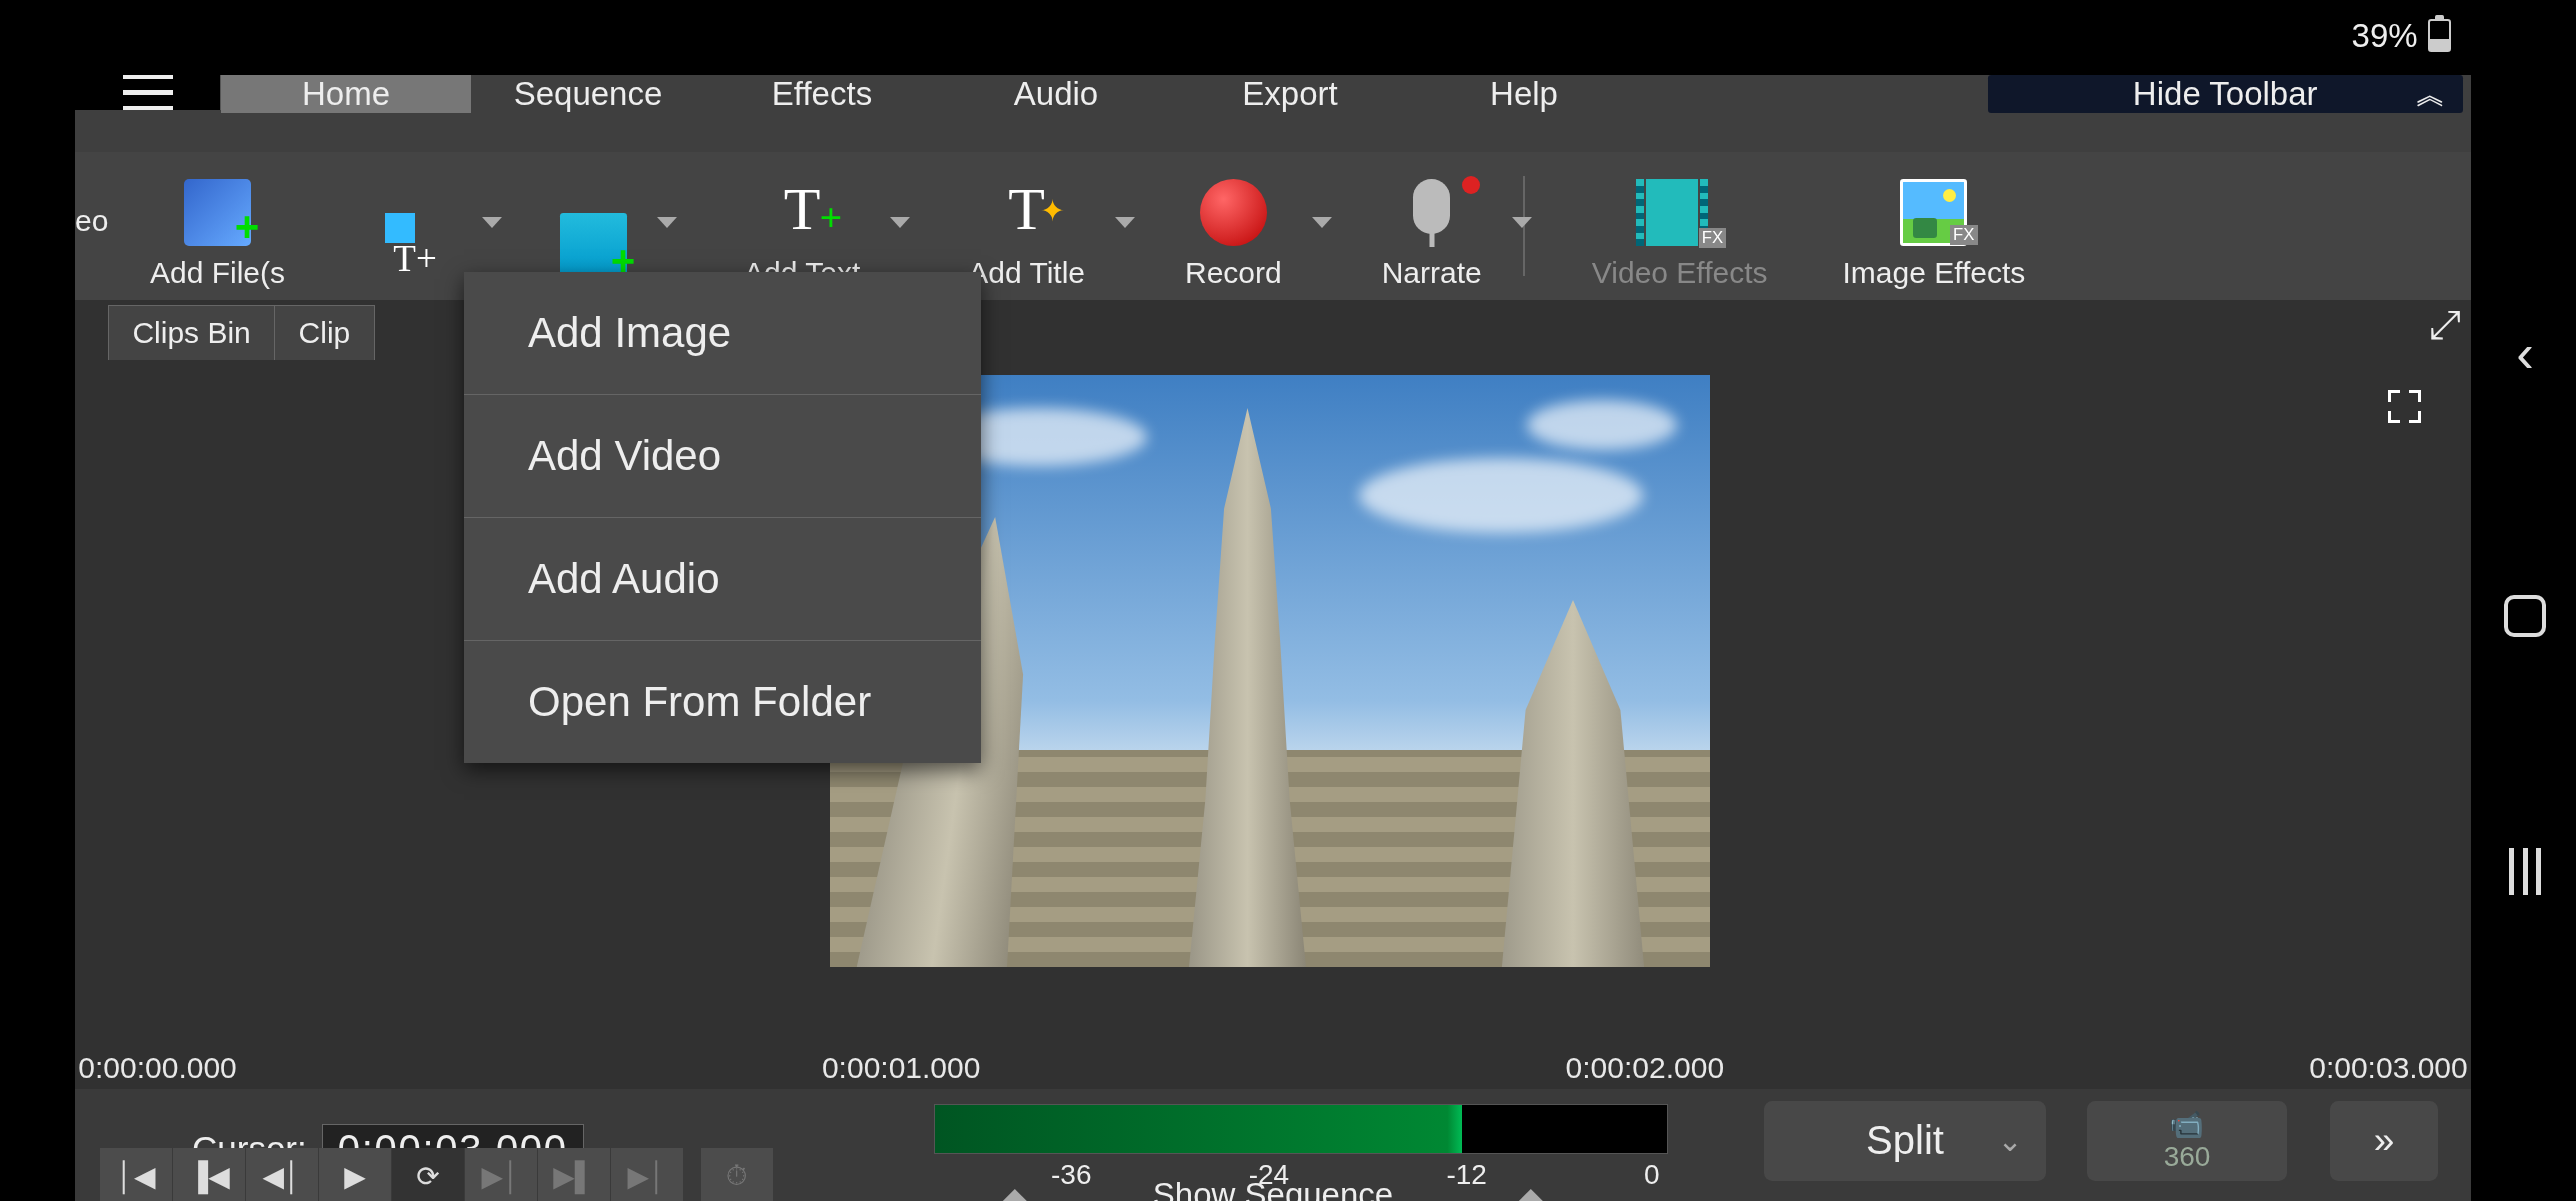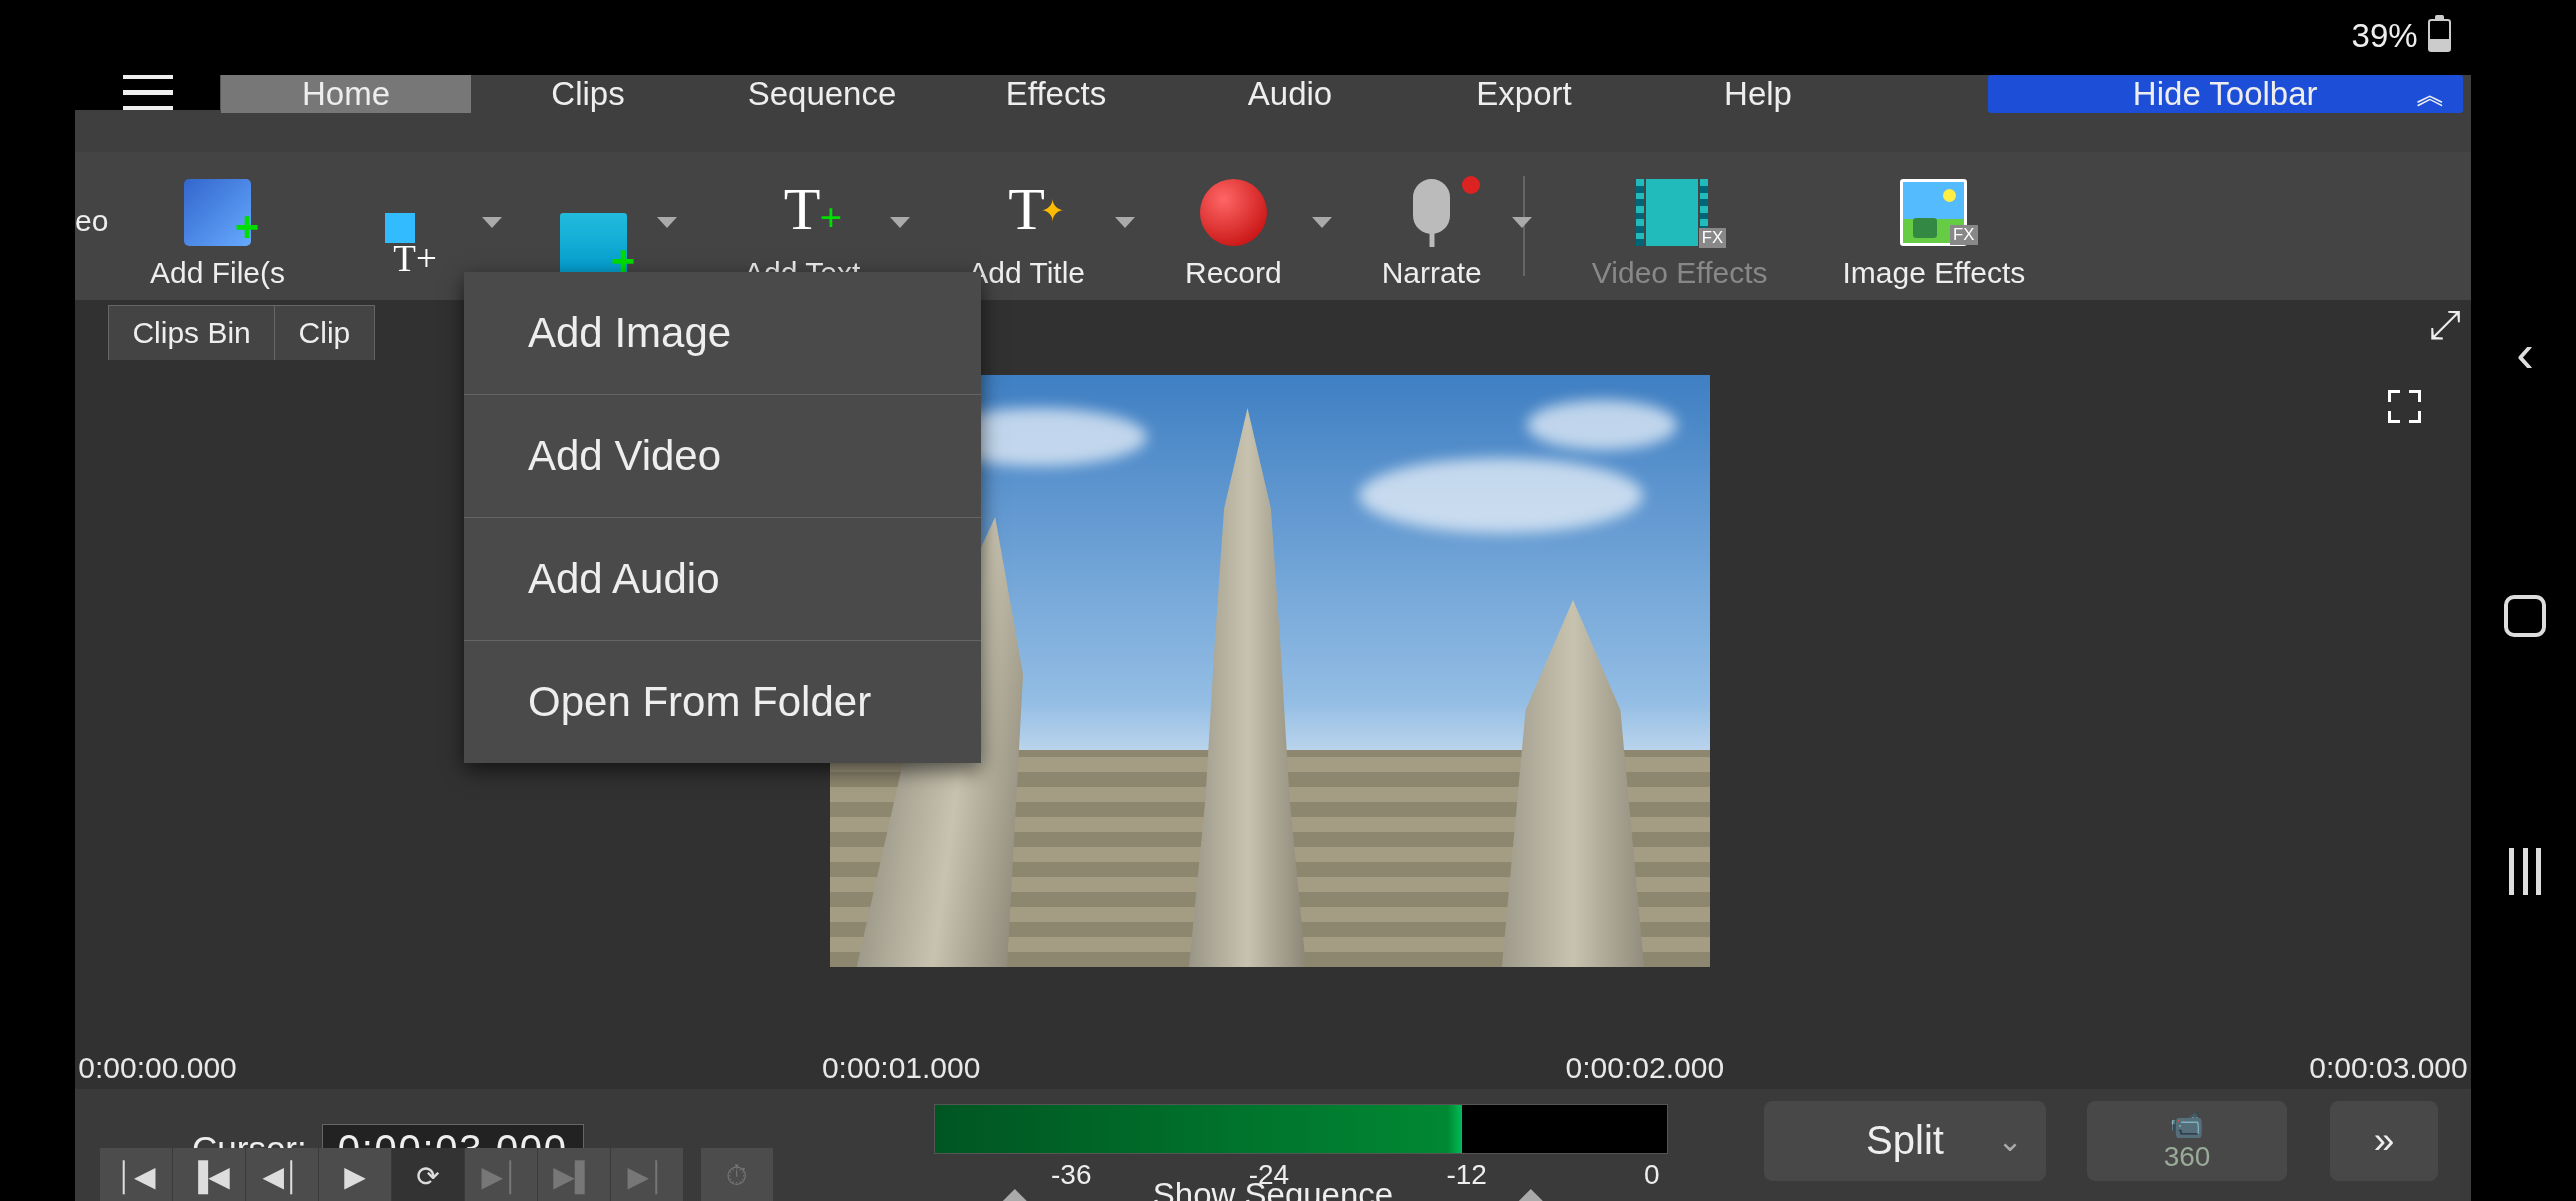--- a/index.html
+++ b/index.html
@@ -11,21 +11,21 @@
   .battery-fill { position: absolute; bottom: 0; left: 0; width: 100%; height: 39%; background: #ccc; }
   .main-area { position: absolute; top: 75px; left: 75px; width: 2396px; height: 1135px; }
   .tabs-row { display: flex; height: 77px; background: #3f3f3f; align-items: flex-start; }
   .hamburger { width: 146px; background: #000; display: flex; align-items: center; justify-content: center; border-right: 0.8px solid #555; }
   .hb-bars { width: 50px; height: 35px; display: flex; flex-direction: column; justify-content: space-between; }
   .hb-bars span { display: block; width: 100%; height: 4.2px; background: #eee; }
   .tab { display: flex; align-items: center; justify-content: center; font-size: 33px; color: #eee; padding: 0 50px; cursor: pointer; }
   .tab.active { background: #777; }
   .tab-w-home { width: 250px; }
   .tab-w { width: 234px; }
-  .hide-toolbar { margin-left: auto; width: 475px; background: #1d4ed8; display: flex; align-items: center; justify-content: center; font-size: 33px; position: relative; margin-right: 8.3px; border-radius: 3.3px; }
+  .hide-toolbar { margin-left: auto; width: 475px; background: #0f172a; display: flex; align-items: center; justify-content: center; font-size: 33px; position: relative; margin-right: 8.3px; border-radius: 3.3px; }
   .collapse-ic { position: absolute; right: 16.7px; font-size: 30px; }
   .toolbar-row { height: 148px; background: #444; display: flex; align-items: center; position: relative; overflow: hidden; }
   .tb-item { display: flex; flex-direction: column; align-items: center; justify-content: flex-end; height: 100%; padding: 8.3px 25px 10px; position: relative; }
   .tb-icon { width: 67px; height: 67px; margin-bottom: 10px; position: relative; }
   .tb-label { font-size: 30px; white-space: nowrap; }
   .tb-caret { position: absolute; right: -25px; top: 65px; width: 0; height: 0; border-left: 10px solid transparent; border-right: 10px solid transparent; border-top: 11.7px solid #aaa; }
   .divider-v { width: 1.7px; height: 100px; background: #666; margin: 0 16.7px; }
   .cut-left { width: 50px; display: flex; flex-direction: column; align-items: flex-start; justify-content: flex-end; padding-bottom: 10px; }
   .cut-left .tb-label { margin-left: -16.7px; }
   .muted .tb-label { color: #888; }
@@ -115,21 +115,20 @@
 
     <div class="tabs-row">
       <div class="hamburger">
         <div class="hb-bars">
             <span></span>
             <span></span>
             <span></span>
           </div>
       </div>
       <div class="tab active tab-w-home">Home</div>
-      <div class="tab tab-w">Clips</div>
       <div class="tab tab-w">Sequence</div>
       <div class="tab tab-w">Effects</div>
       <div class="tab tab-w">Audio</div>
       <div class="tab tab-w">Export</div>
       <div class="tab tab-w">Help</div>
       <div class="hide-toolbar">
         <span>Hide Toolbar</span>
         <span class="collapse-ic">︽</span>
       </div>
     </div>

